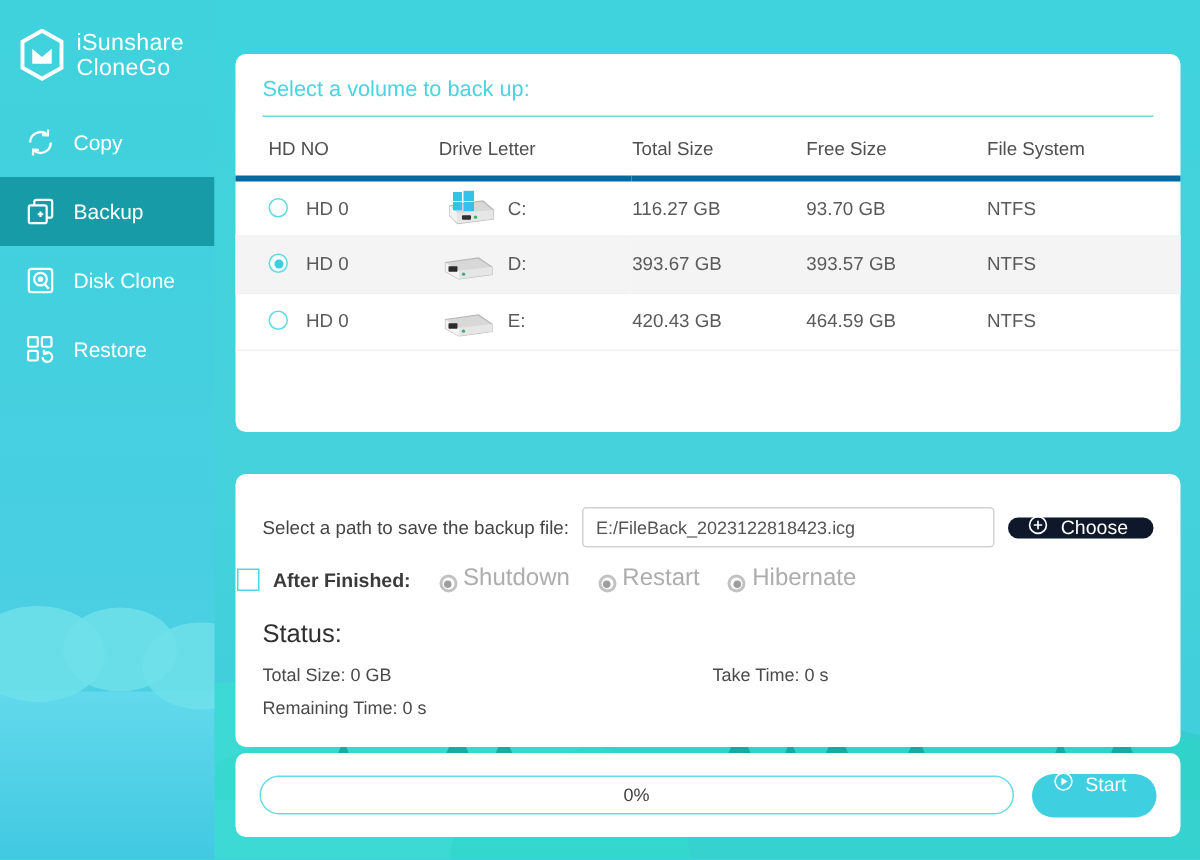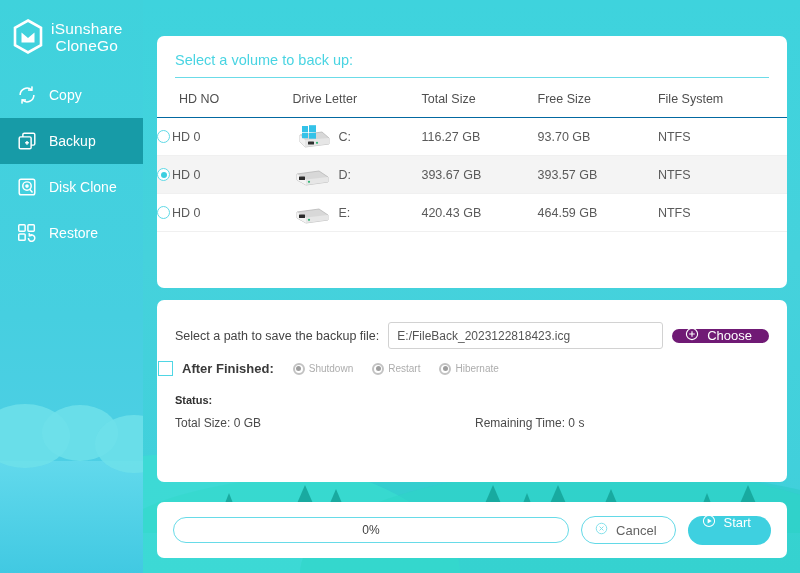--- a/index.html
+++ b/index.html
@@ -84,21 +84,21 @@
     z-index: 3;
   }
   .brand-logo { width: 32px; height: 36px; flex: 0 0 auto; }
   .brand-text {
     margin-left: 7px;
     color: #ffffff;
     font-size: 15.5px;
     line-height: 17px;
     letter-spacing: .2px;
   }
-  .brand-text .l2 { display: block; text-align: center; }
+  .brand-text .l2 { display: block; }
 
   .nav { position: relative; z-index: 3; margin-top: 10px; }
   .nav-item {
     display: flex; align-items: center;
     height: 46px;
     padding-left: 16px;
     color: #ffffff;
     font-size: 14px;
     cursor: pointer;
   }
@@ -133,21 +133,21 @@
   }
 
   
   .panel {
     position: absolute;
     background: #ffffff;
     border-radius: 7px;
     z-index: 4;
   }
   .panel-volumes { left: 157px; top: 36px; width: 630px; height: 252px; }
-  .panel-settings { left: 157px; top: 300px; width: 630px; height: 182px; }
+  .panel-settings { left: 157px; top: 316px; width: 630px; height: 182px; }
   .panel-footer  { left: 157px; top: 502px; width: 630px; height: 56px; }
 
   .panel-title {
     padding: 16px 18px 0 18px;
     color: #49d4e2;
     font-size: 14.5px;
   }
   .title-rule {
     margin: 9px 18px 0 18px;
     height: 1px;
@@ -156,38 +156,38 @@
 
   
   table.vol { width: 100%; border-collapse: collapse; }
   table.vol th {
     text-align: left;
     font-weight: normal;
     color: #4f4f4f;
     font-size: 12.5px;
     padding: 14px 0 11px 0;
   }
-  table.vol thead tr { border-bottom: 1px solid #0369a1; }
+  table.vol thead tr { border-bottom: 4px solid #0369a1; }
   table.vol td {
     color: #5a5a5a;
     font-size: 12.5px;
     padding: 0;
     height: 38px;
     vertical-align: middle;
   }
   table.vol tbody tr { border-bottom: 1px solid #f0f0f0; }
   table.vol tbody tr.selected { background: #f4f4f4; }
 
   .col-hd     { width: 126px; padding-left: 22px !important; }
   .col-letter { width: 120px; }
   .col-total  { width: 108px; }
   .col-free   { width: 112px; }
   .col-fs     { width: 120px; }
 
-  .cell-hd { display: flex; align-items: center; gap: 2px; }
+  .cell-hd { display: flex; align-items: flex-start; gap: 12px; padding-left: 22px; }
 
   .radio {
     width: 13px; height: 13px;
     border: 1.5px solid #5fd9e6;
     border-radius: 50%;
     flex: 0 0 auto;
     background: #fff;
     position: relative;
     cursor: pointer;
   }
@@ -220,21 +220,21 @@
     font-size: 12px;
     color: #555;
     background: #fff;
     outline: none;
     min-width: 0;
   }
   .choose-btn {
     display: flex; align-items: center; gap: 7px;
     height: 14px;
     padding: 0 17px 0 12px;
-    background: #701a75;
+    background: #0f172a;
     border: none;
     border-radius: 15px;
     color: #fff;
     font-size: 13px;
     cursor: pointer;
     flex: 0 0 auto;
   }
 
   .finish-row {
     display: flex; align-items: center;
@@ -243,41 +243,41 @@
   }
   .chk {
     width: 15px; height: 15px;
     border: 1.5px solid #4fd6e4;
     background: #fff;
     flex: 0 0 auto;
     cursor: pointer;
   }
   .finish-label { color: #3a3a3a; font-size: 13px; font-weight: bold; }
   .opt {
-    display: flex; align-items: flex-start; gap: 4px;
-    color: #adadad; font-size: 10px;
+    display: flex; align-items: flex-end; gap: 4px;
+    color: #adadad; font-size: 16px;
     margin-left: 10px;
   }
   .opt .radio-dis {
     width: 12px; height: 12px;
     border: 2px solid #c2c2c2;
     border-radius: 50%;
     background: #fff;
     position: relative;
   }
   .opt .radio-dis::after {
     content:"";
     position:absolute; left:50%; top:50%;
     width:5px; height:5px; margin:-2.5px 0 0 -2.5px;
     background:#9e9e9e; border-radius:50%;
   }
 
   .status-title {
     padding: 18px 18px 0 18px;
-    color: #2f2f2f; font-size: 11px; font-weight: bold;
+    color: #2f2f2f; font-size: 17px; font-weight: normal;
   }
   .status-grid {
     display: grid;
     grid-template-columns: 300px 1fr;
     row-gap: 8px;
     padding: 10px 18px 0 18px;
     color: #4a4a4a; font-size: 12px;
   }
 
   
@@ -555,40 +555,32 @@
       </span>
       <span class="opt">
         <span class="radio-dis"></span>
         <span>Hibernate</span>
       </span>
     </div>
 
     <div class="status-title">Status:</div>
     <div class="status-grid">
       <div>Total Size: 0 GB</div>
+      <div>Take Time: 0 s</div>
       <div>Remaining Time: 0 s</div>
     </div>
   </section>
 
   <section class="panel panel-footer">
     <div class="footer-inner">
       <div class="progress">
         <div class="progress-fill" style="width: 0%;"></div>
         <span class="progress-text">0%</span>
       </div>
 
-      <button class="cancel-btn">
-        <span>
-          <svg viewBox="0 0 20 20" width="15" height="15" fill="none" stroke="#7fdfe9" stroke-width="1.3">
-            <circle cx="10" cy="10" r="7"></circle>
-            <path d="M7.4 7.4 L12.6 12.6 M12.6 7.4 L7.4 12.6"></path>
-          </svg>
-        </span>
-        <span>Cancel</span>
-      </button>
 
       <button class="start-btn">
         <span>
           <svg viewBox="0 0 20 20" width="16" height="16" fill="none" stroke="#fff" stroke-width="1.3">
             <circle cx="10" cy="10" r="7"></circle>
             <path d="M8.3 6.8 L13.4 10 L8.3 13.2 Z" fill="#fff" stroke="none"></path>
           </svg>
         </span>
         <span>Start</span>
       </button>

